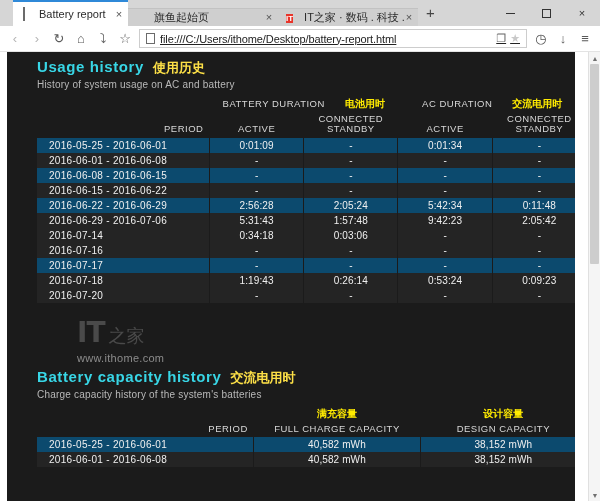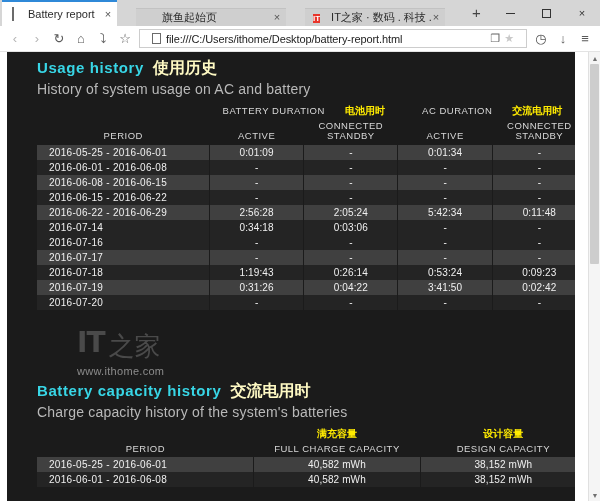--- a/index.html
+++ b/index.html
@@ -17,23 +17,22 @@
     overflow: hidden;
   }
 
   
   .tabstrip {
     position: relative;
     height: 26px;
     background: #d6d6d6;
     display: flex;
     align-items: flex-end;
-    padding-left: 2px;
-    box-sizing: border-box;
-    gap: 19px;
+    padding-left: 13px;
+    box-sizing: border-box;
   }
   .tab {
     display: flex;
     align-items: center;
     height: 18px;
     box-sizing: border-box;
     padding: 0 6px 0 8px;
     font-size: 11px;
     color: #2b2b2b;
     background: #cfcfcf;
@@ -131,25 +130,26 @@
   }
   .navbtn.dim { color: #b5b5b5; }
   .urlbar {
     flex: 1 1 auto;
     height: 19px;
     margin: 4px 3px;
     background: #ffffff;
     border: 1px solid #cdcdcd;
     display: flex;
     align-items: center;
-    padding: 0 12px;
+    padding: 0 6px;
     box-sizing: border-box;
     font-size: 11px;
     color: #222;
     min-width: 0;
+    text-decoration: underline;
   }
   .url-icon {
     width: 9px; height: 11px;
     border: 1px solid #6b6b6b;
     background: #fff;
     box-sizing: border-box;
     margin-right: 5px;
     flex: 0 0 9px;
   }
   .url-text {
@@ -190,28 +190,28 @@
     margin: 0;
     font-size: 15px;
     font-weight: bold;
     color: #38d6e6;
     letter-spacing: 0.6px;
     display: flex;
     align-items: baseline;
     gap: 9px;
   }
   h1.section .cn {
-    color: #fef9c3;
-    font-size: 16px;
+    color: #fde047;
+    font-size: 13px;
     letter-spacing: 0;
     font-weight: bold;
   }
   p.subtitle {
     margin: 2px 0 6px 0;
-    font-size: 14px;
+    font-size: 10px;
     color: #b9b9b9;
     letter-spacing: 0.2px;
   }
 
   table.rep {
     border-collapse: collapse;
     width: 550px;
     table-layout: fixed;
     font-size: 10px;
   }
@@ -235,37 +235,37 @@
   }
   .colhead td {
     padding: 1px 6px 3px 6px;
     font-size: 9.5px;
     color: #d8d8d8;
     letter-spacing: 0.5px;
     text-align: center;
     vertical-align: bottom;
     line-height: 1.08;
   }
-  .colhead td.period { text-align: center; }
+  .colhead td.period { text-align: right; }
 
   table.rep tbody td {
     padding: 1px 6px;
     height: 13px;
     font-size: 10px;
     color: #f0f0f0;
     text-align: center;
     border-right: 1px solid #1b1b1b;
     letter-spacing: 0.1px;
   }
   table.rep tbody td.period {
     text-align: left;
     padding-left: 12px;
     letter-spacing: 0.3px;
   }
-  table.rep tbody tr.odd td  { background: #404040; }
+  table.rep tbody tr.odd td  { background: #0c4a6e; }
   table.rep tbody tr.even td { background: #242424; }
 
   
   .watermark {
     margin: 16px 0 0 40px;
     width: 300px;
   }
   .wm-logo {
     display: flex;
     align-items: center;
@@ -275,24 +275,24 @@
   .wm-it {
     font-size: 28px;
     font-weight: bold;
     color: #4a4a4a;
     letter-spacing: -1px;
     line-height: 1;
     font-family: "DejaVu Sans", sans-serif;
     position: relative;
   }
   .wm-cn {
-    font-size: 26px;
+    font-size: 18px;
     color: #4a4a4a;
     line-height: 1;
-    font-family: Liberation Serif, serif;
+    font-family: Liberation Mono, monospace;
     margin-top: 8px;
   }
   .wm-url {
     margin-top: 5px;
     font-size: 11px;
     color: #8c8c8c;
     letter-spacing: 0.3px;
   }
 
   .section2 { margin-top: 4px; }
@@ -445,20 +445,27 @@
                 <td>-</td>
               </tr>
               <tr class="odd">
                 <td class="period">2016-06-22 - 2016-06-29</td>
                 <td>2:56:28</td>
                 <td>2:05:24</td>
                 <td>5:42:34</td>
                 <td>0:11:48</td>
               </tr>
               <tr class="even">
+                <td class="period">2016-06-29 - 2016-07-06</td>
+                <td>5:31:43</td>
+                <td>1:57:48</td>
+                <td>9:42:23</td>
+                <td>2:05:42</td>
+              </tr>
+              <tr class="even">
                 <td class="period">2016-07-14</td>
                 <td>0:34:18</td>
                 <td>0:03:06</td>
                 <td>-</td>
                 <td>-</td>
               </tr>
               <tr class="even">
                 <td class="period">2016-07-16</td>
                 <td>-</td>
                 <td>-</td>
@@ -471,27 +478,20 @@
                 <td>-</td>
                 <td>-</td>
                 <td>-</td>
               </tr>
               <tr class="even">
                 <td class="period">2016-07-18</td>
                 <td>1:19:43</td>
                 <td>0:26:14</td>
                 <td>0:53:24</td>
                 <td>0:09:23</td>
-              </tr>
-              <tr class="odd">
-                <td class="period">2016-07-19</td>
-                <td>0:31:26</td>
-                <td>0:04:22</td>
-                <td>3:41:50</td>
-                <td>0:02:42</td>
               </tr>
               <tr class="even">
                 <td class="period">2016-07-20</td>
                 <td>-</td>
                 <td>-</td>
                 <td>-</td>
                 <td>-</td>
               </tr>
             </tbody>
         </table>

